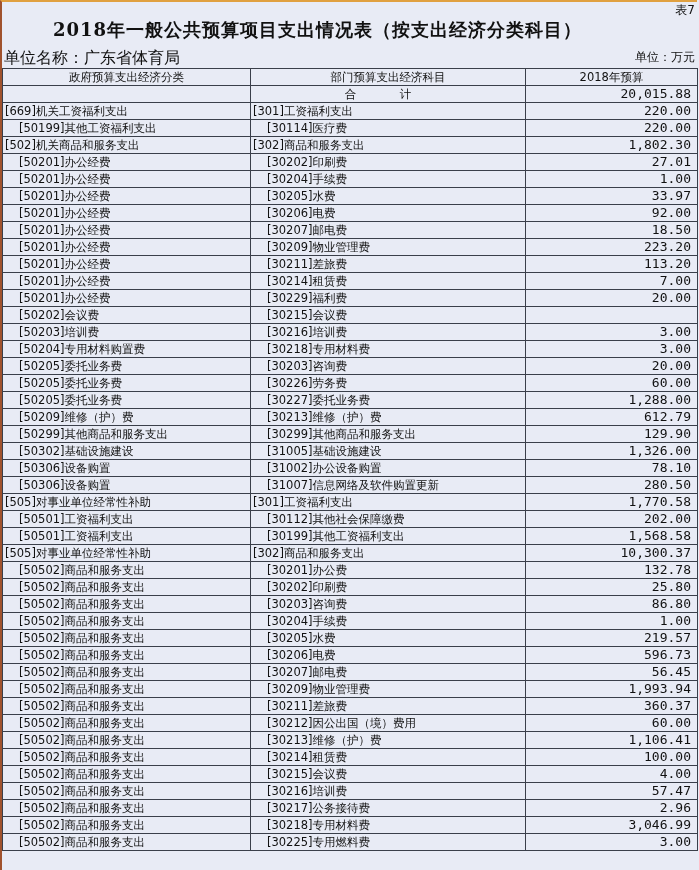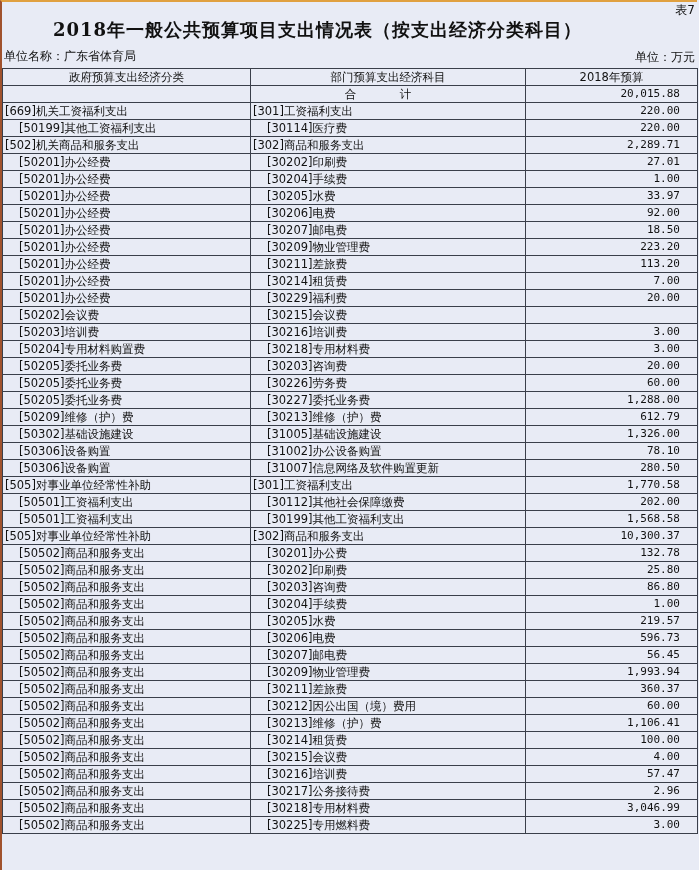--- a/index.html
+++ b/index.html
@@ -14,32 +14,32 @@
     position: absolute; left: 0; top: 0; width: 697px; height: 870px;
     border-left: 2px solid #a0522d; border-top: 2px solid #e0a040;
     box-sizing: border-box;
   }
   .table-no { position: absolute; right: 4px; top: 2px; font-size: 12px; }
   .title {
     position: absolute; left: 0; width: 635px; top: 18px; text-align: center;
     font-family: "DejaVu Serif", "Liberation Serif", serif; font-weight: bold; font-size: 18px;
     letter-spacing: 1px;
   }
-  .unit-name { position: absolute; left: 4px; top: 48px; font-size: 12px; }
+  .unit-name { position: absolute; left: 4px; top: 48px; font-size: 16px; }
   .unit { position: absolute; right: 4px; top: 49px; font-size: 12px; }
   table {
     position: absolute; left: 2px; top: 68px; width: 695px;
     border-collapse: collapse; table-layout: fixed; font-size: 11.5px; border-radius: 28px;
   }
   td, th {
     border: 1px solid #3a3f4a; height: 16px; padding: 0 2px; line-height: 16px;
     white-space: nowrap; overflow: hidden; font-weight: normal;
   }
   th { text-align: center; }
-  td.num { text-align: right; font-family: "DejaVu Sans Mono", "Liberation Mono", monospace; font-size: 11px; padding-right: 17px; }
+  td.num { text-align: right; font-family: "DejaVu Sans Mono", "Liberation Mono", monospace; font-size: 13px; padding-right: 6px; }
   td.indent { padding-left: 16px; }
   td.total-label { text-align: center; letter-spacing: 20px; }
   col.c1 { width: 248px; } col.c2 { width: 275px; } col.c3 { width: 172px; }
 </style>
 </head>
 <body>
 
 <div class="frame"></div>
 <div class="table-no">表7</div>
 <div class="title">2018年一般公共预算项目支出情况表（按支出经济分类科目）</div>
@@ -71,21 +71,21 @@
         <td class="num">220.00</td>
       </tr>
       <tr>
         <td class="indent">[50199]其他工资福利支出</td>
         <td class="indent">[30114]医疗费</td>
         <td class="num">220.00</td>
       </tr>
       <tr>
         <td>[502]机关商品和服务支出</td>
         <td>[302]商品和服务支出</td>
-        <td class="num">2,289.71</td>
+        <td class="num">1,802.30</td>
       </tr>
       <tr>
         <td class="indent">[50201]办公经费</td>
         <td class="indent">[30202]印刷费</td>
         <td class="num">27.01</td>
       </tr>
       <tr>
         <td class="indent">[50201]办公经费</td>
         <td class="indent">[30204]手续费</td>
         <td class="num">1.00</td>
@@ -152,20 +152,25 @@
       </tr>
       <tr>
         <td class="indent">[50205]委托业务费</td>
         <td class="indent">[30227]委托业务费</td>
         <td class="num">1,288.00</td>
       </tr>
       <tr>
         <td class="indent">[50209]维修（护）费</td>
         <td class="indent">[30213]维修（护）费</td>
         <td class="num">612.79</td>
+      </tr>
+      <tr>
+        <td class="indent">[50299]其他商品和服务支出</td>
+        <td class="indent">[30299]其他商品和服务支出</td>
+        <td class="num">129.90</td>
       </tr>
       <tr>
         <td class="indent">[50302]基础设施建设</td>
         <td class="indent">[31005]基础设施建设</td>
         <td class="num">1,326.00</td>
       </tr>
       <tr>
         <td class="indent">[50306]设备购置</td>
         <td class="indent">[31002]办公设备购置</td>
         <td class="num">78.10</td>

